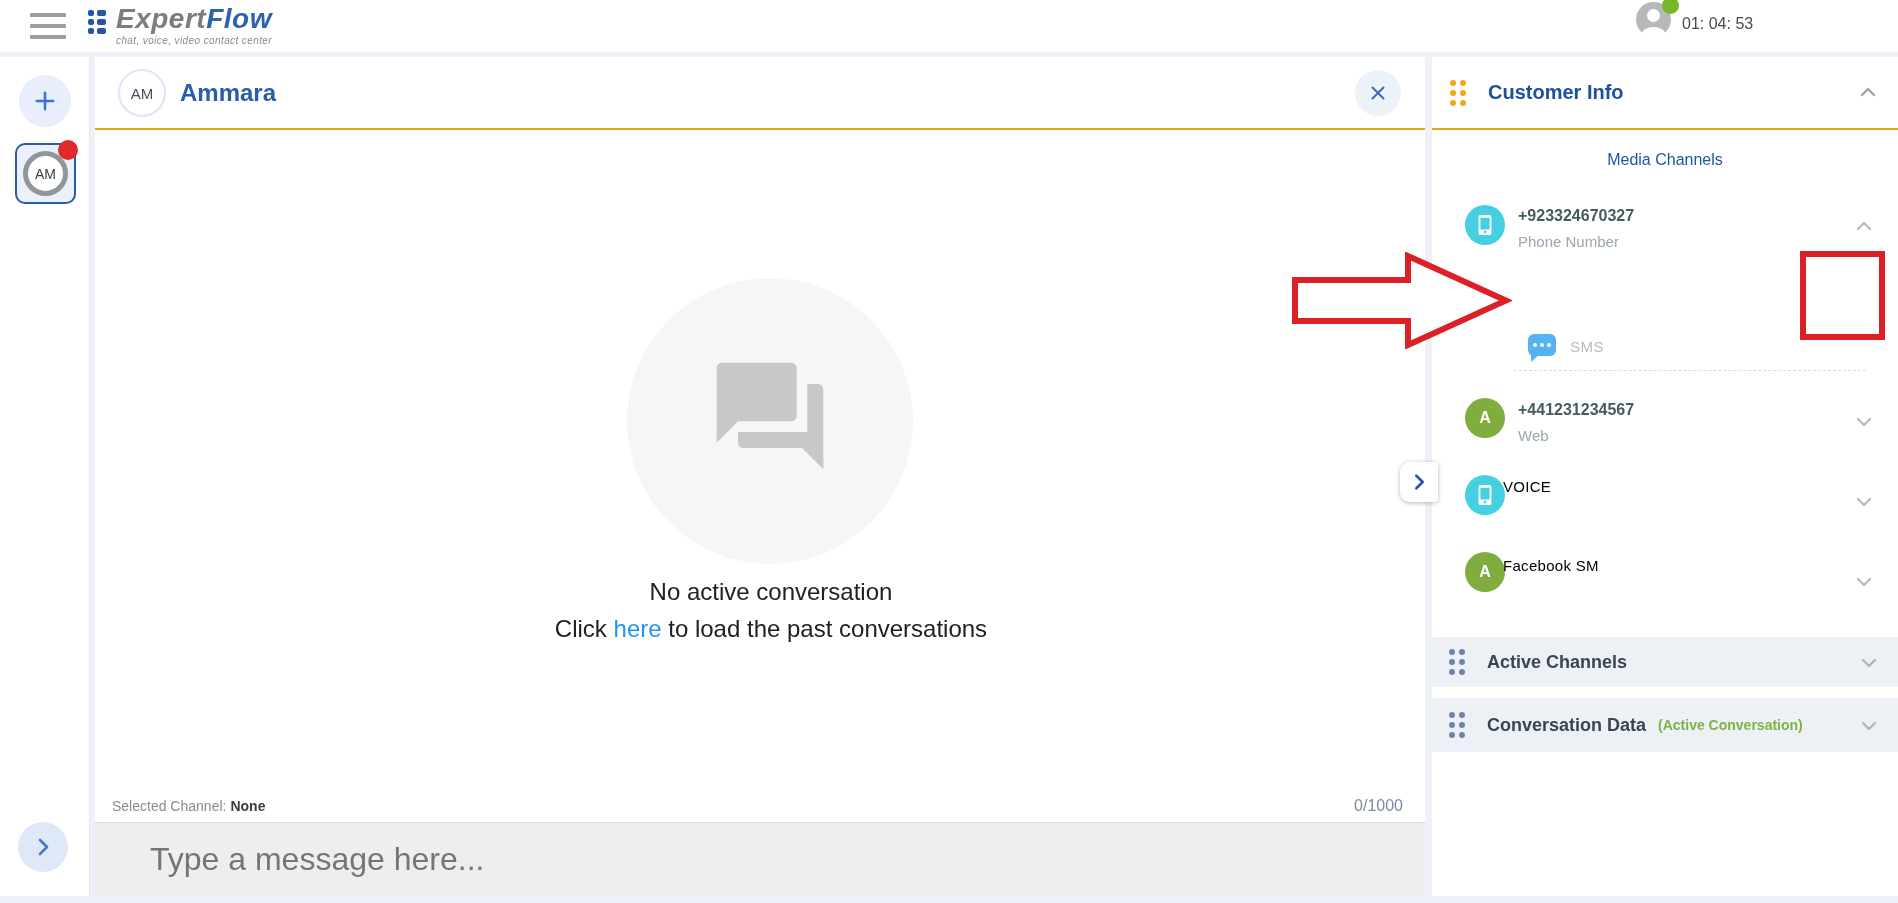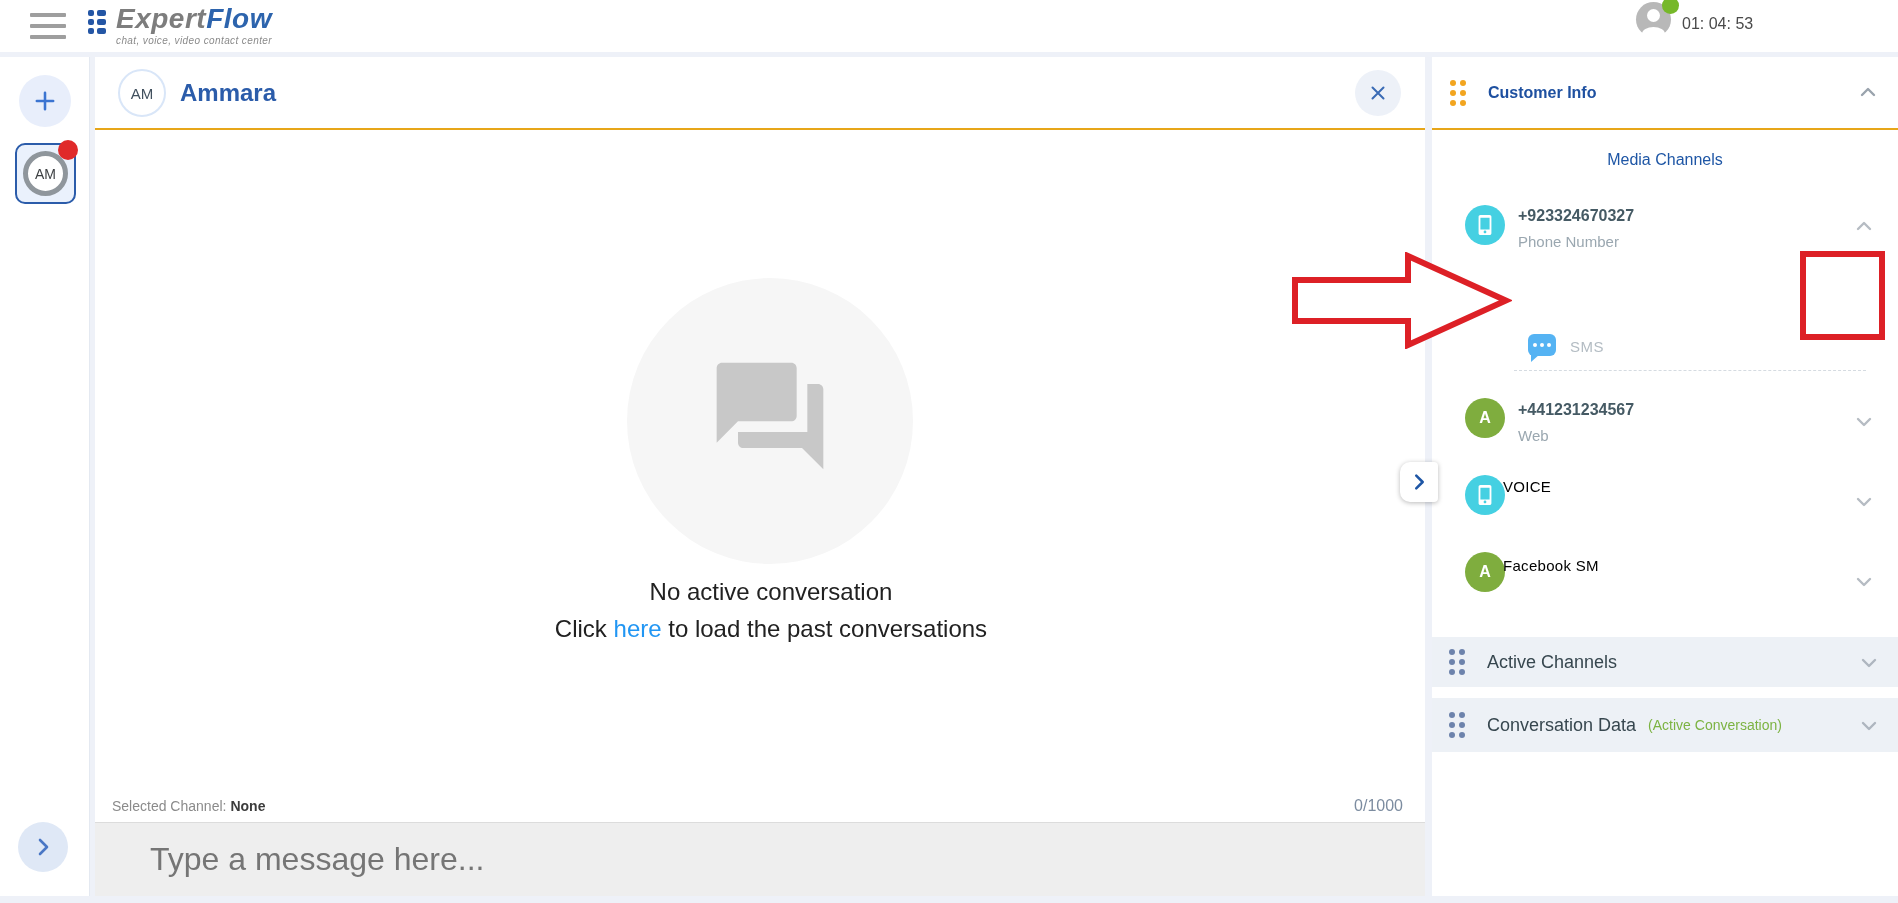--- a/index.html
+++ b/index.html
@@ -54,21 +54,21 @@
   .composer input::placeholder { color:#757575; opacity:1; }
   .edge-tab { position:absolute; left:1400px; top:462px; width:38px; height:40px; background:#fff; border-radius:10px 4px 4px 10px; box-shadow:0 1px 5px rgba(0,0,0,.28); display:flex; align-items:center; justify-content:center; cursor:pointer; z-index:5; }
 
   
   .panel { position:absolute; left:1432px; top:57px; width:466px; height:839px; background:#fff; }
   .ci-header { position:absolute; left:0; top:0; width:466px; height:73px; border-bottom:2px solid #e7a619; display:flex; align-items:center; padding:0 18px; }
   .handle { display:grid; grid-template-columns:repeat(2, 6px); gap:4px; }
   .handle i { width:6px; height:6px; border-radius:50%; background:currentColor; }
   .handle.orange { color:#f2a51f; }
   .handle.blue { color:#6d83ac; }
-  .ci-title { margin-left:22px; font-size:16px; font-weight:bold; color:#1e50a0; flex:1; }
+  .ci-title { margin-left:22px; font-size:20px; font-weight:bold; color:#1e50a0; flex:1; }
   .tabs { position:absolute; left:16px; top:80px; width:434px; height:46px; display:flex; }
   .tab { flex:1; display:flex; align-items:center; justify-content:center; font-size:16px; cursor:pointer; }
   .tab.inactive { background:#f1f3f6; color:#9aa0a6; }
   .tab.active { background:#fff; color:#1e56a5; }
 
   .circ40 { position:absolute; width:40px; height:40px; border-radius:50%; display:flex; align-items:center; justify-content:center; }
   .cyan { background:#45d0e2; }
   .green-a { background:#7fad3e; color:#fff; font-size:16px; font-weight:bold; }
   .ch-title { position:absolute; left:86px; font-size:16px; font-weight:bold; color:#455a64; }
   .ch-sub { position:absolute; left:86px; font-size:15px; color:#9aa7b0; }
@@ -77,21 +77,21 @@
 
   .sub-row { position:absolute; left:82px; width:352px; height:49px; border-bottom:1px dashed #d5dbe1; display:flex; align-items:center; }
   .sub-row.shaded { background:#f3f6f9; border-radius:8px 8px 0 0; }
   .sub-label { margin-left:56px; font-size:15px; color:#b3bcc3; letter-spacing:.5px; }
   .wa-ic { position:absolute; left:14px; top:10px; width:29px; height:29px; border-radius:50%; background:#23b14d; display:flex; align-items:center; justify-content:center; }
   .sms-ic { position:absolute; left:14px; top:12px; width:28px; height:22px; background:#55b3f3; border-radius:6px; display:flex; align-items:center; justify-content:center; gap:3px; }
   .sms-ic::after { content:''; position:absolute; left:3px; bottom:-6px; width:0; height:0; border-left:9px solid #55b3f3; border-bottom:8px solid transparent; }
   .sms-ic i { width:4px; height:4px; border-radius:50%; background:#fff; }
   .chat-btn { position:absolute; right:5px; top:6px; width:38px; height:38px; border-radius:50%; background:#b9c6e0; display:flex; align-items:center; justify-content:center; cursor:pointer; }
 
-  .section-bar { position:absolute; left:0; width:466px; background:#edf1f6; display:flex; align-items:center; padding:16px 17px; }
+  .section-bar { position:absolute; left:0; width:466px; background:#edf1f6; display:flex; align-items:center; padding:16px 17px;font-weight:bold; }
   .sec-label { margin-left:22px; font-size:18px; color:#37474f; flex:0 0 auto; }
   .sec-badge { margin-left:12px; font-size:14px; color:#7cb342; flex:1; }
   .sec-spacer { flex:1; }
 
   
   .anno-arrow { position:absolute; left:1292px; top:252px; z-index:20; }
   .anno-rect { position:absolute; left:1800px; top:251px; width:85px; height:89px; border:6px solid #dd2026; z-index:20; }
 </style>
 </head>
 <body>

